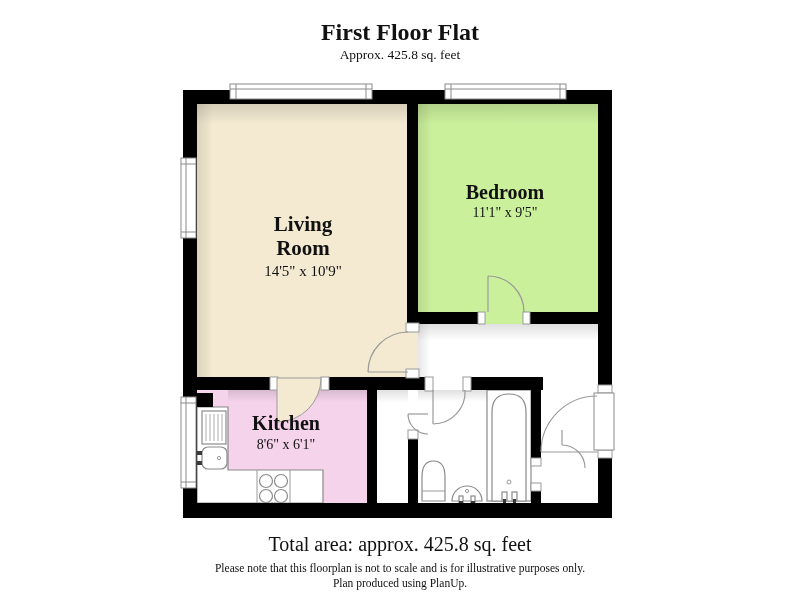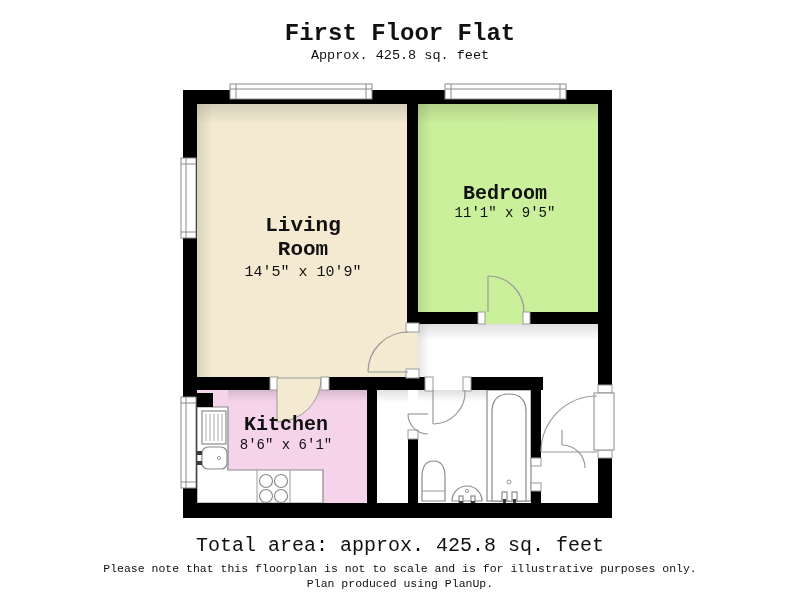--- a/index.html
+++ b/index.html
@@ -1,17 +1,17 @@
 <!DOCTYPE html>
 <html><head>
 <meta charset="utf-8">
 <style>
   html,body{margin:0;padding:0;background:#ffffff;}
   .page{position:relative;width:800px;height:600px;background:#ffffff;overflow:hidden;
-        font-family:Liberation Mono, monospace;}
+        font-family:Liberation Serif, serif;}
   svg{display:block;}
   text{fill:#111111;}
   .t-title{font-size:24px;font-weight:700;}
   .t-sub{font-size:13.5px;}
   .t-room{font-weight:700;}
   .t-room-lg{font-size:21px;}
   .t-room-md{font-size:20px;}
   .t-dims{font-size:15px;}
   .t-dims-sm{font-size:14px;}
   .t-total{font-size:20px;}

